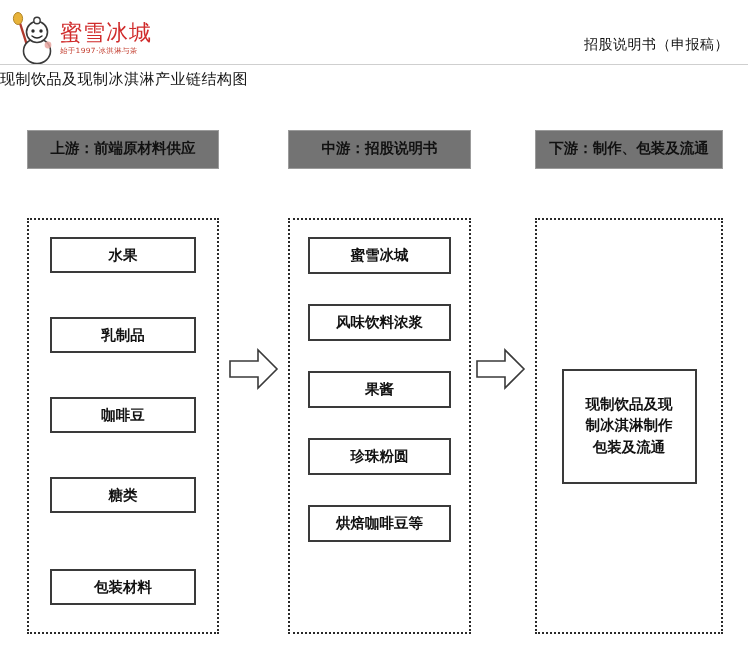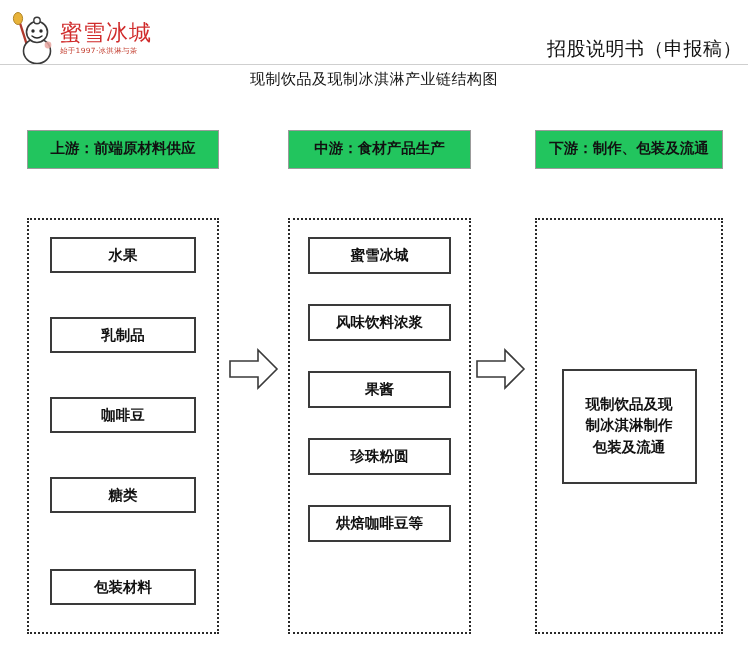--- a/index.html
+++ b/index.html
@@ -52,62 +52,62 @@
     margin-top: 3px;
     font-size: 7.5px;
     color: #c23b2c;
     letter-spacing: 0.3px;
     transform: scaleY(0.95);
     font-family: "DejaVu Sans", sans-serif;
   }
 
   .doc-label {
     position: absolute;
-    right: 6px;
+    right: 19px;
     top: 36px;
-    font-size: 19px;
+    font-size: 14px;
     color: #111;
     letter-spacing: 0.5px;
     font-family: "DejaVu Sans", "Liberation Sans", sans-serif;
     text-align: right;
   }
 
   .rule {
     position: absolute;
     left: 0;
     top: 64px;
     width: 748px;
     height: 1px;
     background: #cfcfcf;
   }
 
   .chart-title {
     position: absolute;
     left: 0;
     top: 70px;
     width: 748px;
-    text-align: center;
+    text-align: left;
     font-size: 15px;
     color: #111;
     letter-spacing: 0.5px;
     font-family: Liberation Serif, serif;
   }
 
   
   .col {
     position: absolute;
     top: 130px;
   }
   .col-up    { left: 27px;  width: 192px; }
   .col-mid   { left: 288px; width: 183px; }
   .col-down  { left: 535px; width: 188px; }
 
   .stage-header {
     border: 1.5px solid #9b9b9b;
-    background: #22c55e;
+    background: #737373;
     padding: 8px 6px 9px;
     text-align: center;
     font-size: 14.5px;
     font-weight: bold;
     line-height: 1.35;
     color: #111;
     font-family: Liberation Sans, sans-serif;
   }
 
   .stage-body {
@@ -228,21 +228,21 @@
     </div>
   </div>
 
   <div class="arrow arrow-1">
     <svg width="50" height="46" viewBox="0 0 50 46" aria-hidden="true">
       <polygon points="1,15 29,15 29,4 48,23 29,42 29,31 1,31" fill="#ffffff" stroke="#3a3a3a" stroke-width="1.6" stroke-linejoin="miter"></polygon>
     </svg>
   </div>
 
   <div class="col col-mid">
-    <div class="stage-header">中游：食材产品生产</div>
+    <div class="stage-header">中游：招股说明书</div>
     <div class="stage-body">
       <div class="item-stack mid">
         <div class="item-box">蜜雪冰城</div>
         <div class="item-box">风味饮料浓浆</div>
         <div class="item-box">果酱</div>
         <div class="item-box">珍珠粉圆</div>
         <div class="item-box">烘焙咖啡豆等</div>
       </div>
     </div>
   </div>

